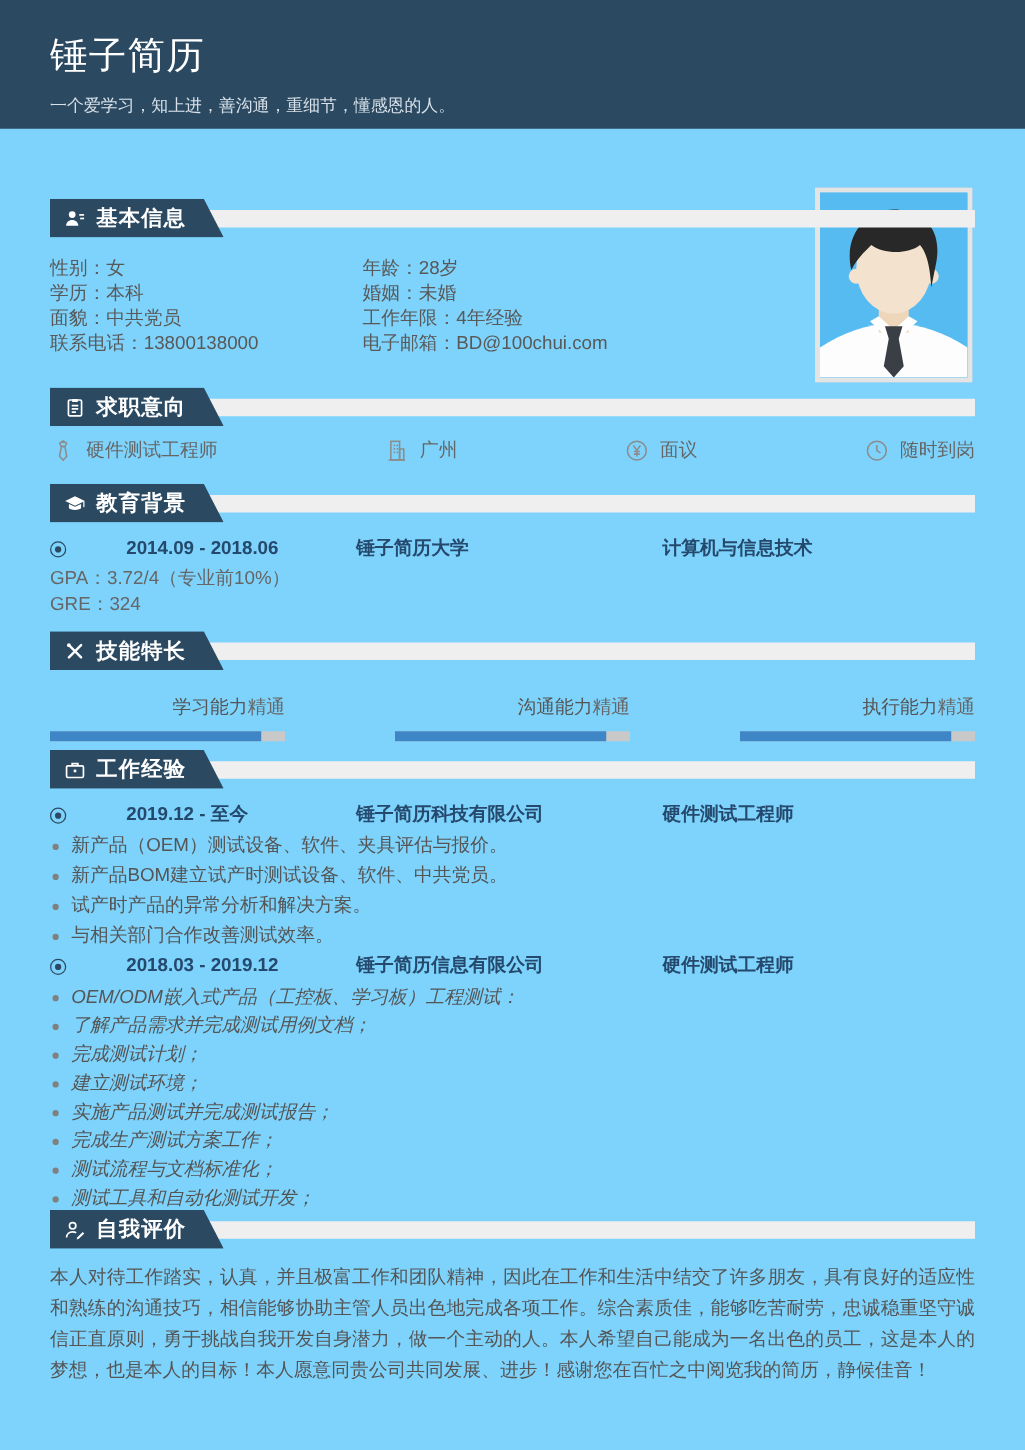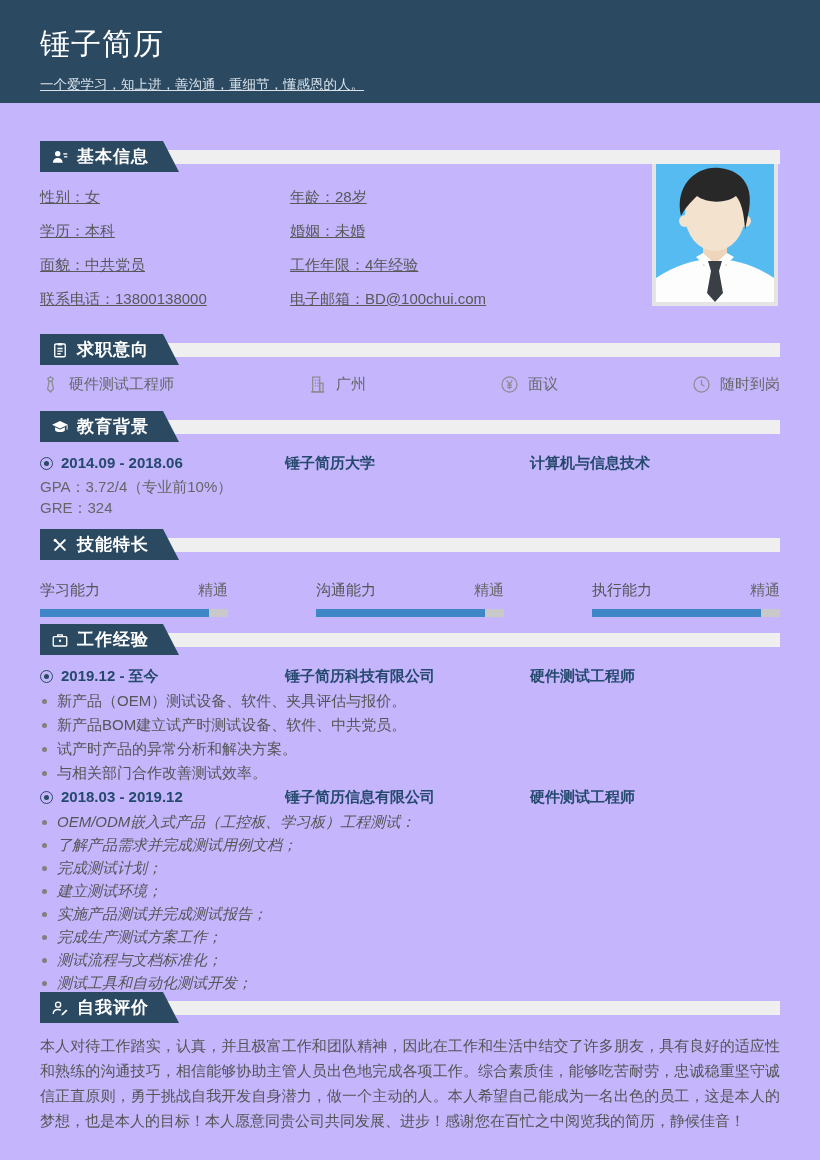--- a/index.html
+++ b/index.html
@@ -1,66 +1,66 @@
 <!DOCTYPE html>
 <html lang="zh"><head>
 <meta charset="utf-8">
 <style>
   * { margin:0; padding:0; box-sizing:border-box; }
   html,body { background:#fff; }
   .page {
     position:relative; width:820px; height:1160px; overflow:hidden;
-    background:#c4b5fd; font-family:"Liberation Sans", sans-serif; color:#555;
+    background:#7dd3fc; font-family:"Liberation Sans", sans-serif; color:#555;
   }
   
   .banner { height:103px; background:#2b4a62; padding:24px 40px 0 40px; }
   .banner h1 { color:#fff; font-size:30px; font-weight:400; letter-spacing:1px; }
-  .banner .sub { color:#d9e2ea; font-size:13.5px; margin-top:11px;text-decoration:underline; }
+  .banner .sub { color:#d9e2ea; font-size:13.5px; margin-top:11px; }
 
   
   .content { padding:0 40px; }
   .sec { position:relative; height:31px; }
   .sec .stripe { position:absolute; left:0; right:0; top:9px; height:14px; background:#efefef; }
   .sec .badge {
     position:absolute; left:0; top:0; height:31px; display:flex; align-items:center; gap:8px;
     background:#2b4a62; color:#fff; font-size:17px; font-weight:700; letter-spacing:1px;
     padding:0 30px 0 11px;
     clip-path: polygon(0 0, calc(100% - 16px) 0, 100% 100%, 0 100%);
   }
   .badge svg { width:18px; height:18px; display:block; }
 
-  .mt-sec1 { margin-top:38px; }
+  .mt-sec1 { margin-top:56px; }
   .mt-sec2 { margin-top:25px;font-family:Liberation Mono, monospace; }
   .mt-sec3 { margin-top:16px; }
   .mt-sec4 { margin-top:11px; }
   .mt-sec5 { margin-top:7px; }
   .mt-sec6 { margin-top:-2px; }
 
   
-  .fields { margin-top:15px; width:595px; display:grid; grid-template-columns:250px 1fr; row-gap:14px; font-size:15px; color:#595959; line-height:20px;text-decoration:underline; }
+  .fields { margin-top:15px; width:595px; display:grid; grid-template-columns:250px 1fr; font-size:15px; color:#595959; line-height:20px; }
   .photo-frame { position:absolute; top:150px; right:42px; width:126px; height:156px; border:4px solid #e4e4e4; background:#55bbf1; }
   .photo-frame svg { display:block; width:118px; height:148px; }
 
   
   .intent { margin-top:8px; display:flex; justify-content:space-between; align-items:center; height:22px; font-size:15px; color:#666; }
   .intent .item { display:flex; align-items:center; gap:8px; }
   .intent svg { width:21px; height:21px; stroke:#8c8c8c; fill:none; stroke-width:1.4; }
 
   
   .row3 { display:grid; grid-template-columns:245px 245px 1fr; font-size:15px; font-weight:700; color:#25496d; line-height:20px; align-items:center; }
-  .row3 .c1 { display:flex; align-items:center; }
+  .row3 .c1 { display:flex; align-items:center;gap:40px; }
   .marker { width:13px; height:13px; border:1.5px solid #2b4a62; border-radius:50%; display:inline-flex; align-items:center; justify-content:center; margin-right:8px; flex-shrink:0; }
   .marker i { width:5px; height:5px; background:#2b4a62; border-radius:50%; }
   .edu-row { margin-top:11px; }
   .edu-details { margin-top:3px; font-size:15px; color:#666; line-height:21px; }
 
   
   .skills { margin-top:20px; display:flex; justify-content:space-between; }
   .skill { width:188px; }
-  .skill .lab { display:flex; justify-content:space-between; font-size:15px; line-height:20px; }
+  .skill .lab { display:flex; justify-content:flex-end; font-size:15px; line-height:20px; }
   .skill .name { color:#555; }
   .skill .level { color:#666; }
   .skill .track { margin-top:9px; height:8px; background:#c9c9c9; }
   .skill .fill { height:100%; background:#3e86c6; }
 
   
   .job-row1 { margin-top:11px; }
   .job-row2 { margin-top:2px; }
   ul.bullets { list-style:none; margin-top:3px; }
   ul.bullets li { display:flex; font-size:15px; color:#555; line-height:24px; }

